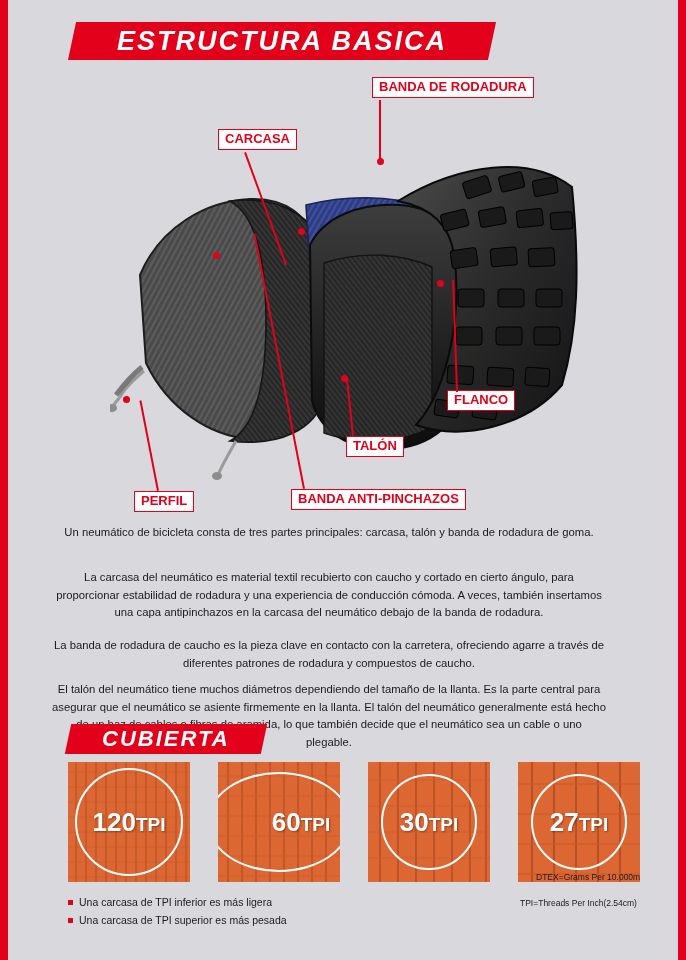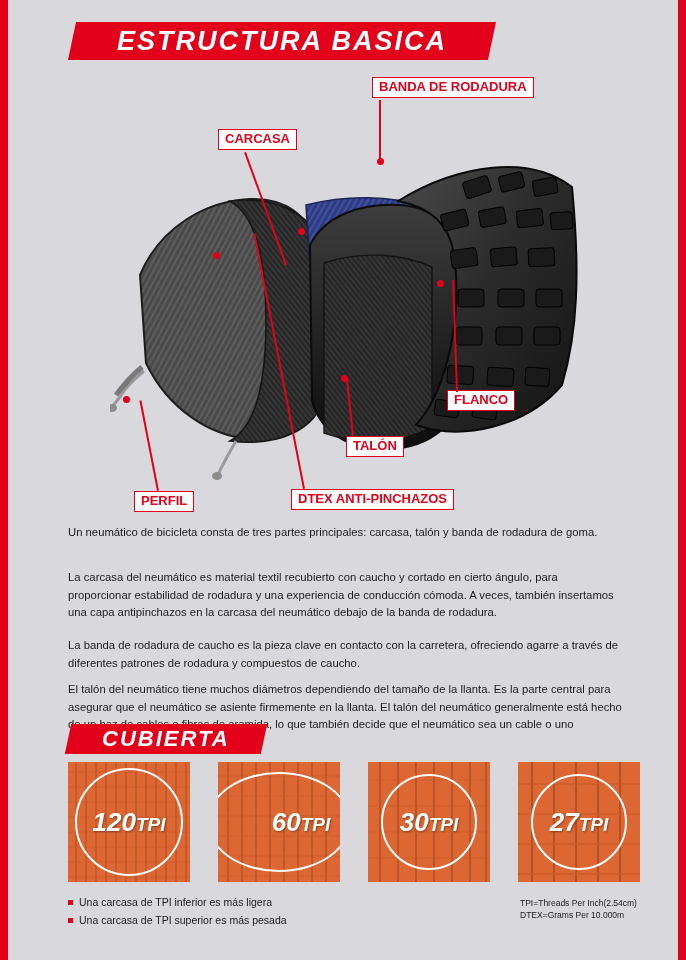--- a/index.html
+++ b/index.html
@@ -93,25 +93,26 @@
     position: absolute;
     left: 110px;
     top: 95px;
     width: 480px;
     height: 400px;
   }
 
   
   .para {
     position: absolute;
-    left: 68px;
+    left: 52px;
     width: 554px;
     font-size: 11.3px;
     line-height: 1.55;
     color: #1b1b1b;
+    text-align: center;
   }
   #para-1 { top: 513px; }
   #para-2 { top: 545px; margin-top: 24px; }
   #para-3 { top: 626px; }
   #para-4 { top: 670px; }
 
   
   .swatch {
     position: absolute;
     top: 762px;
@@ -130,21 +131,20 @@
     top: 50%;
     transform: translate(-50%, -50%);
     border: 2.5px solid #ffffff;
     border-radius: 50%;
     display: flex;
     align-items: center;
     justify-content: center;
   }
   .swatch .tpi-text {
     color: #ffffff;
-    font-style: italic;
     font-weight: bold;
     white-space: nowrap;
     text-shadow: 1px 1px 2px rgba(0,0,0,.35);
   }
   .tpi-num { font-size: 26px; }
   .tpi-unit { font-size: 19px; }
 
   #swatch-0 { left: 68px; }
   #swatch-1 { left: 218px; }
   #swatch-2 { left: 368px; }
@@ -173,21 +173,21 @@
   #bullet-1 { top: 914px; }
 
   .legend {
     position: absolute;
     left: 520px;
     font-size: 8.5px;
     color: #1b1b1b;
     white-space: nowrap;
   }
   #legend-0 { top: 898px; }
-  #legend-1 { top: 910px; }
+  #legend-1 { top: 872px; margin-left: 16px; }
 </style>
 </head>
 <body>
 
 <div class="page">
 
   <div class="edge-left"></div>
   <div class="edge-right"></div>
 
   <div class="banner" id="banner-main">
@@ -293,21 +293,21 @@
   <div class="leader" style="left:456px; top:392px; width:112px; transform:rotate(-92deg);"></div>
   <div class="dot" style="left:437px; top:280px;"></div>
 
   <div class="callout" style="left:346px; top:436px;">
     <span>TALÓN</span>
   </div>
   <div class="leader" style="left:352px; top:436px; width:58px; transform:rotate(-96deg);"></div>
   <div class="dot" style="left:341px; top:375px;"></div>
 
   <div class="callout" style="left:291px; top:489px;">
-    <span>DTEX ANTI-PINCHAZOS</span>
+    <span>BANDA ANTI-PINCHAZOS</span>
   </div>
   <div class="leader" style="left:303px; top:489px; width:260px; transform:rotate(-101deg);"></div>
   <div class="dot" style="left:298px; top:228px;"></div>
 
   <div class="callout" style="left:134px; top:491px;">
     <span>PERFIL</span>
   </div>
   <div class="leader" style="left:157px; top:491px; width:92px; transform:rotate(-101deg);"></div>
   <div class="dot" style="left:123px; top:396px;"></div>
 

